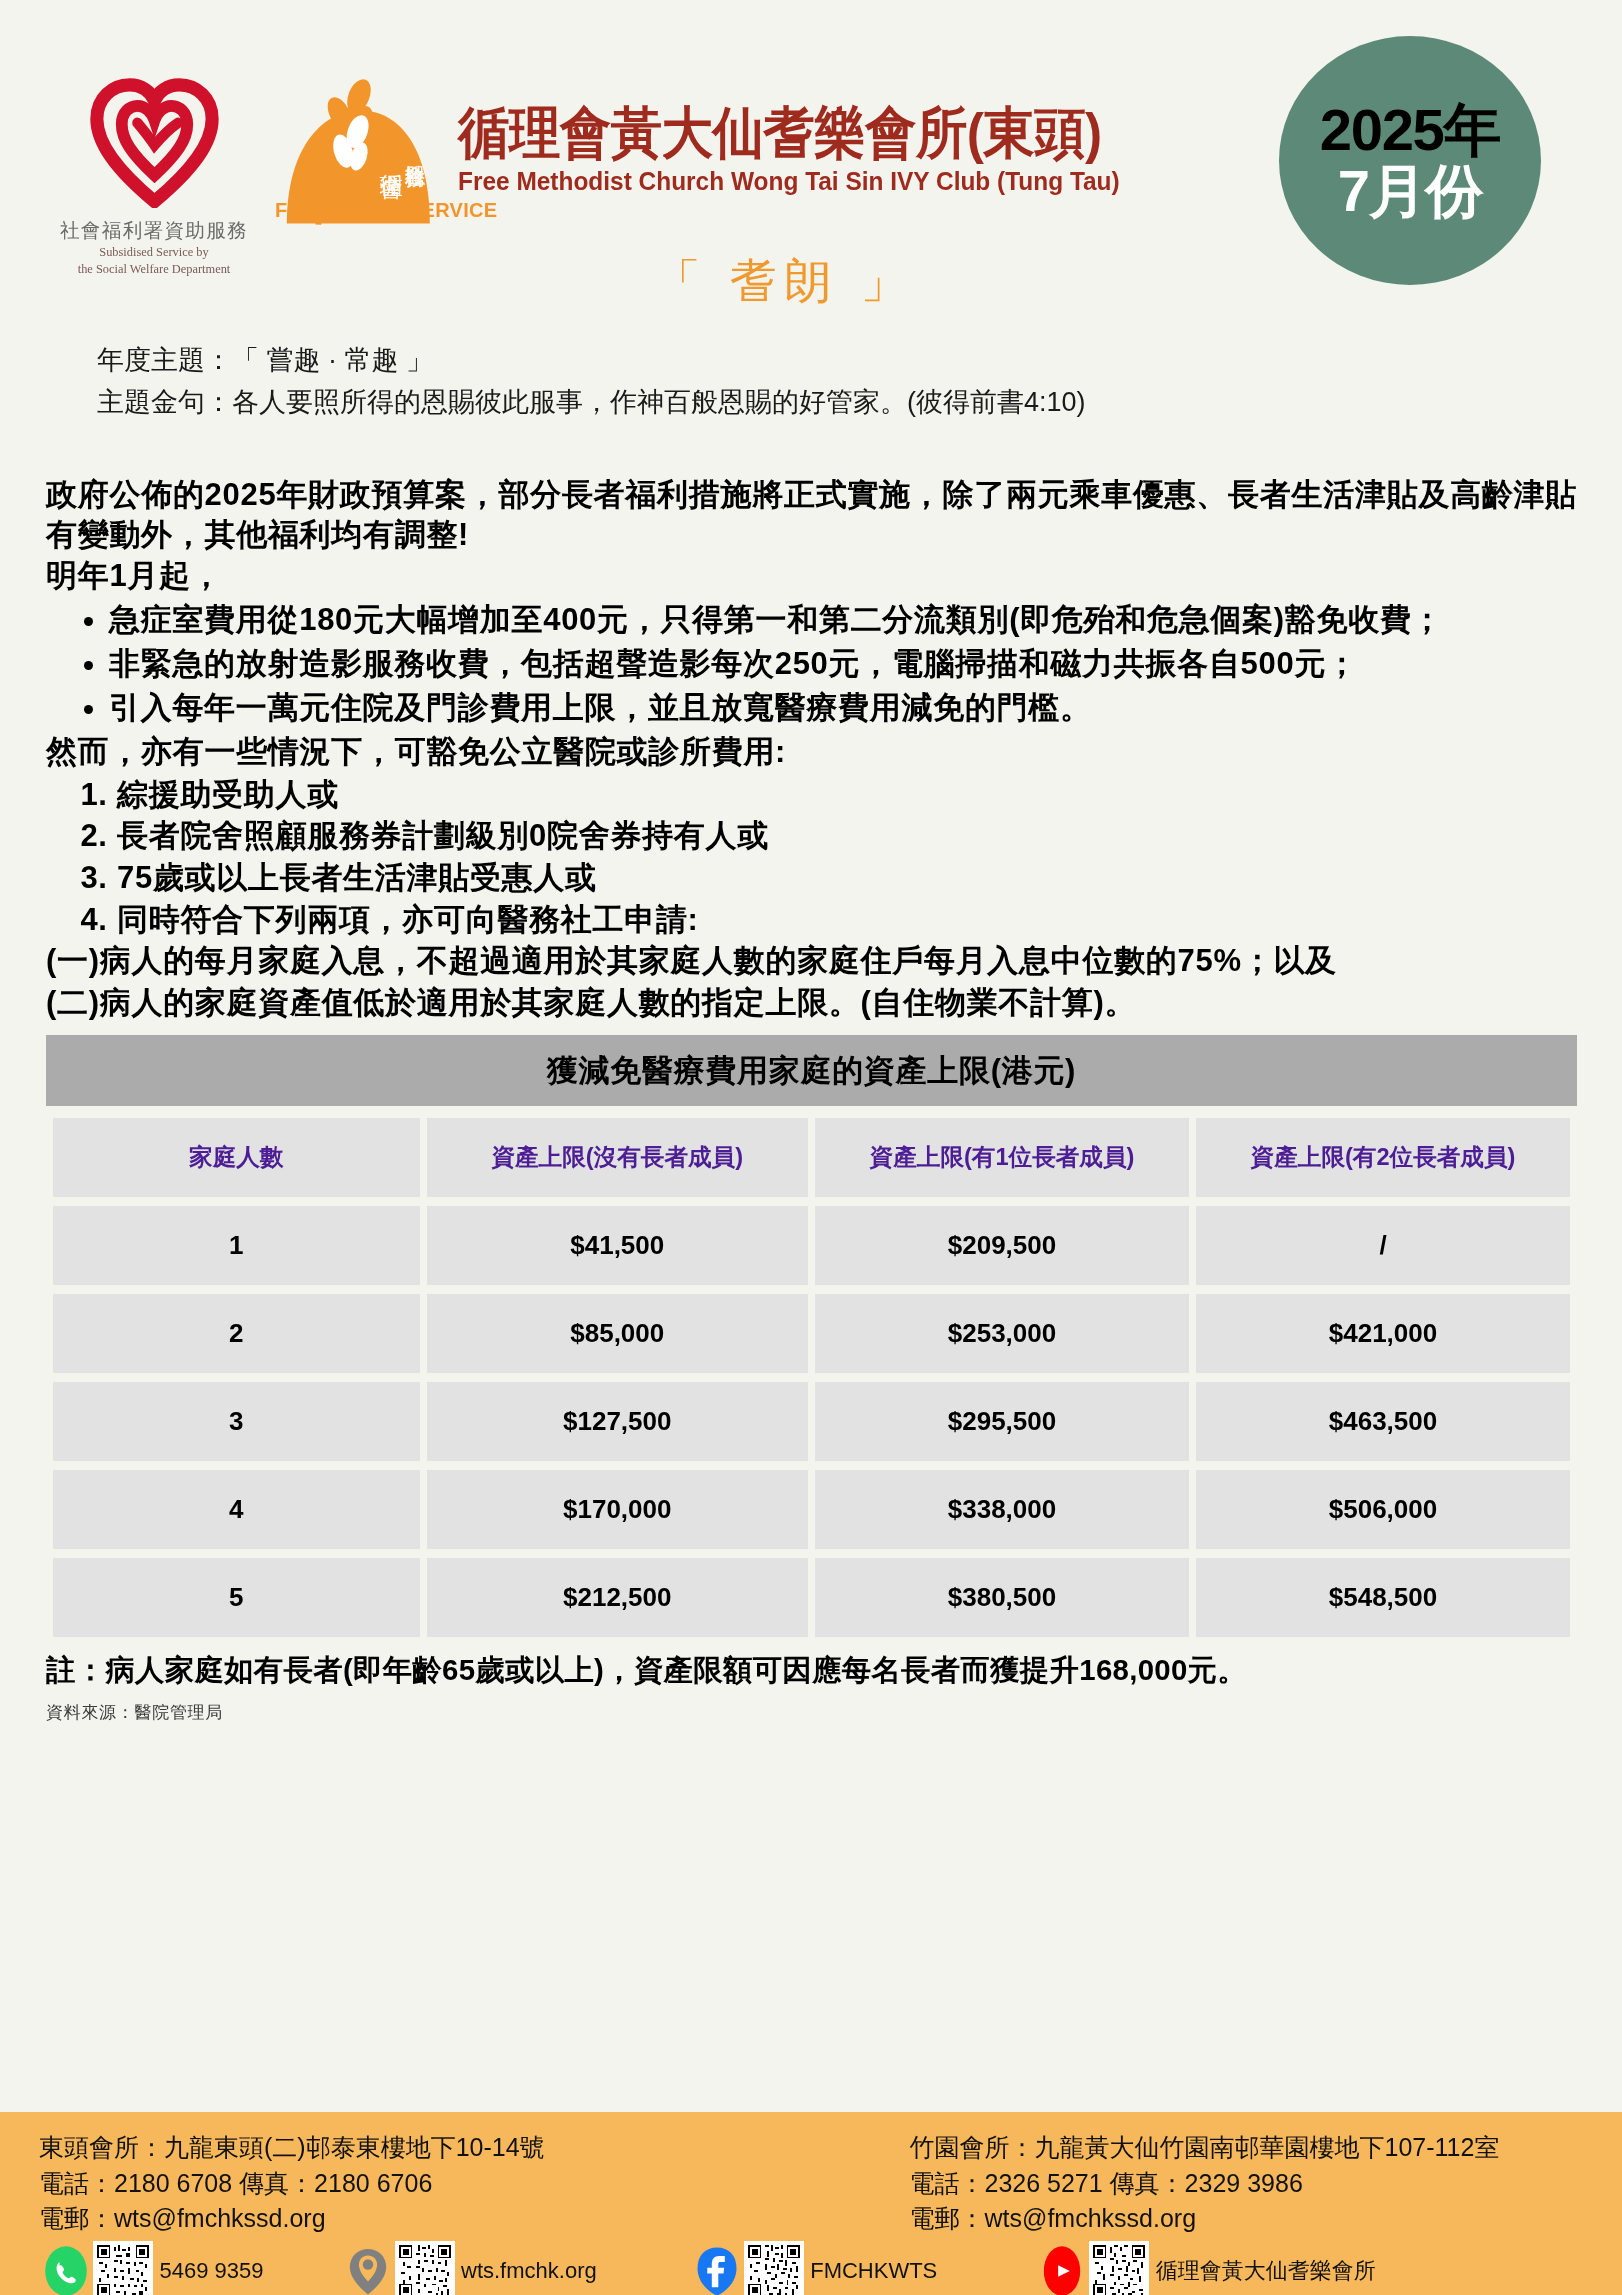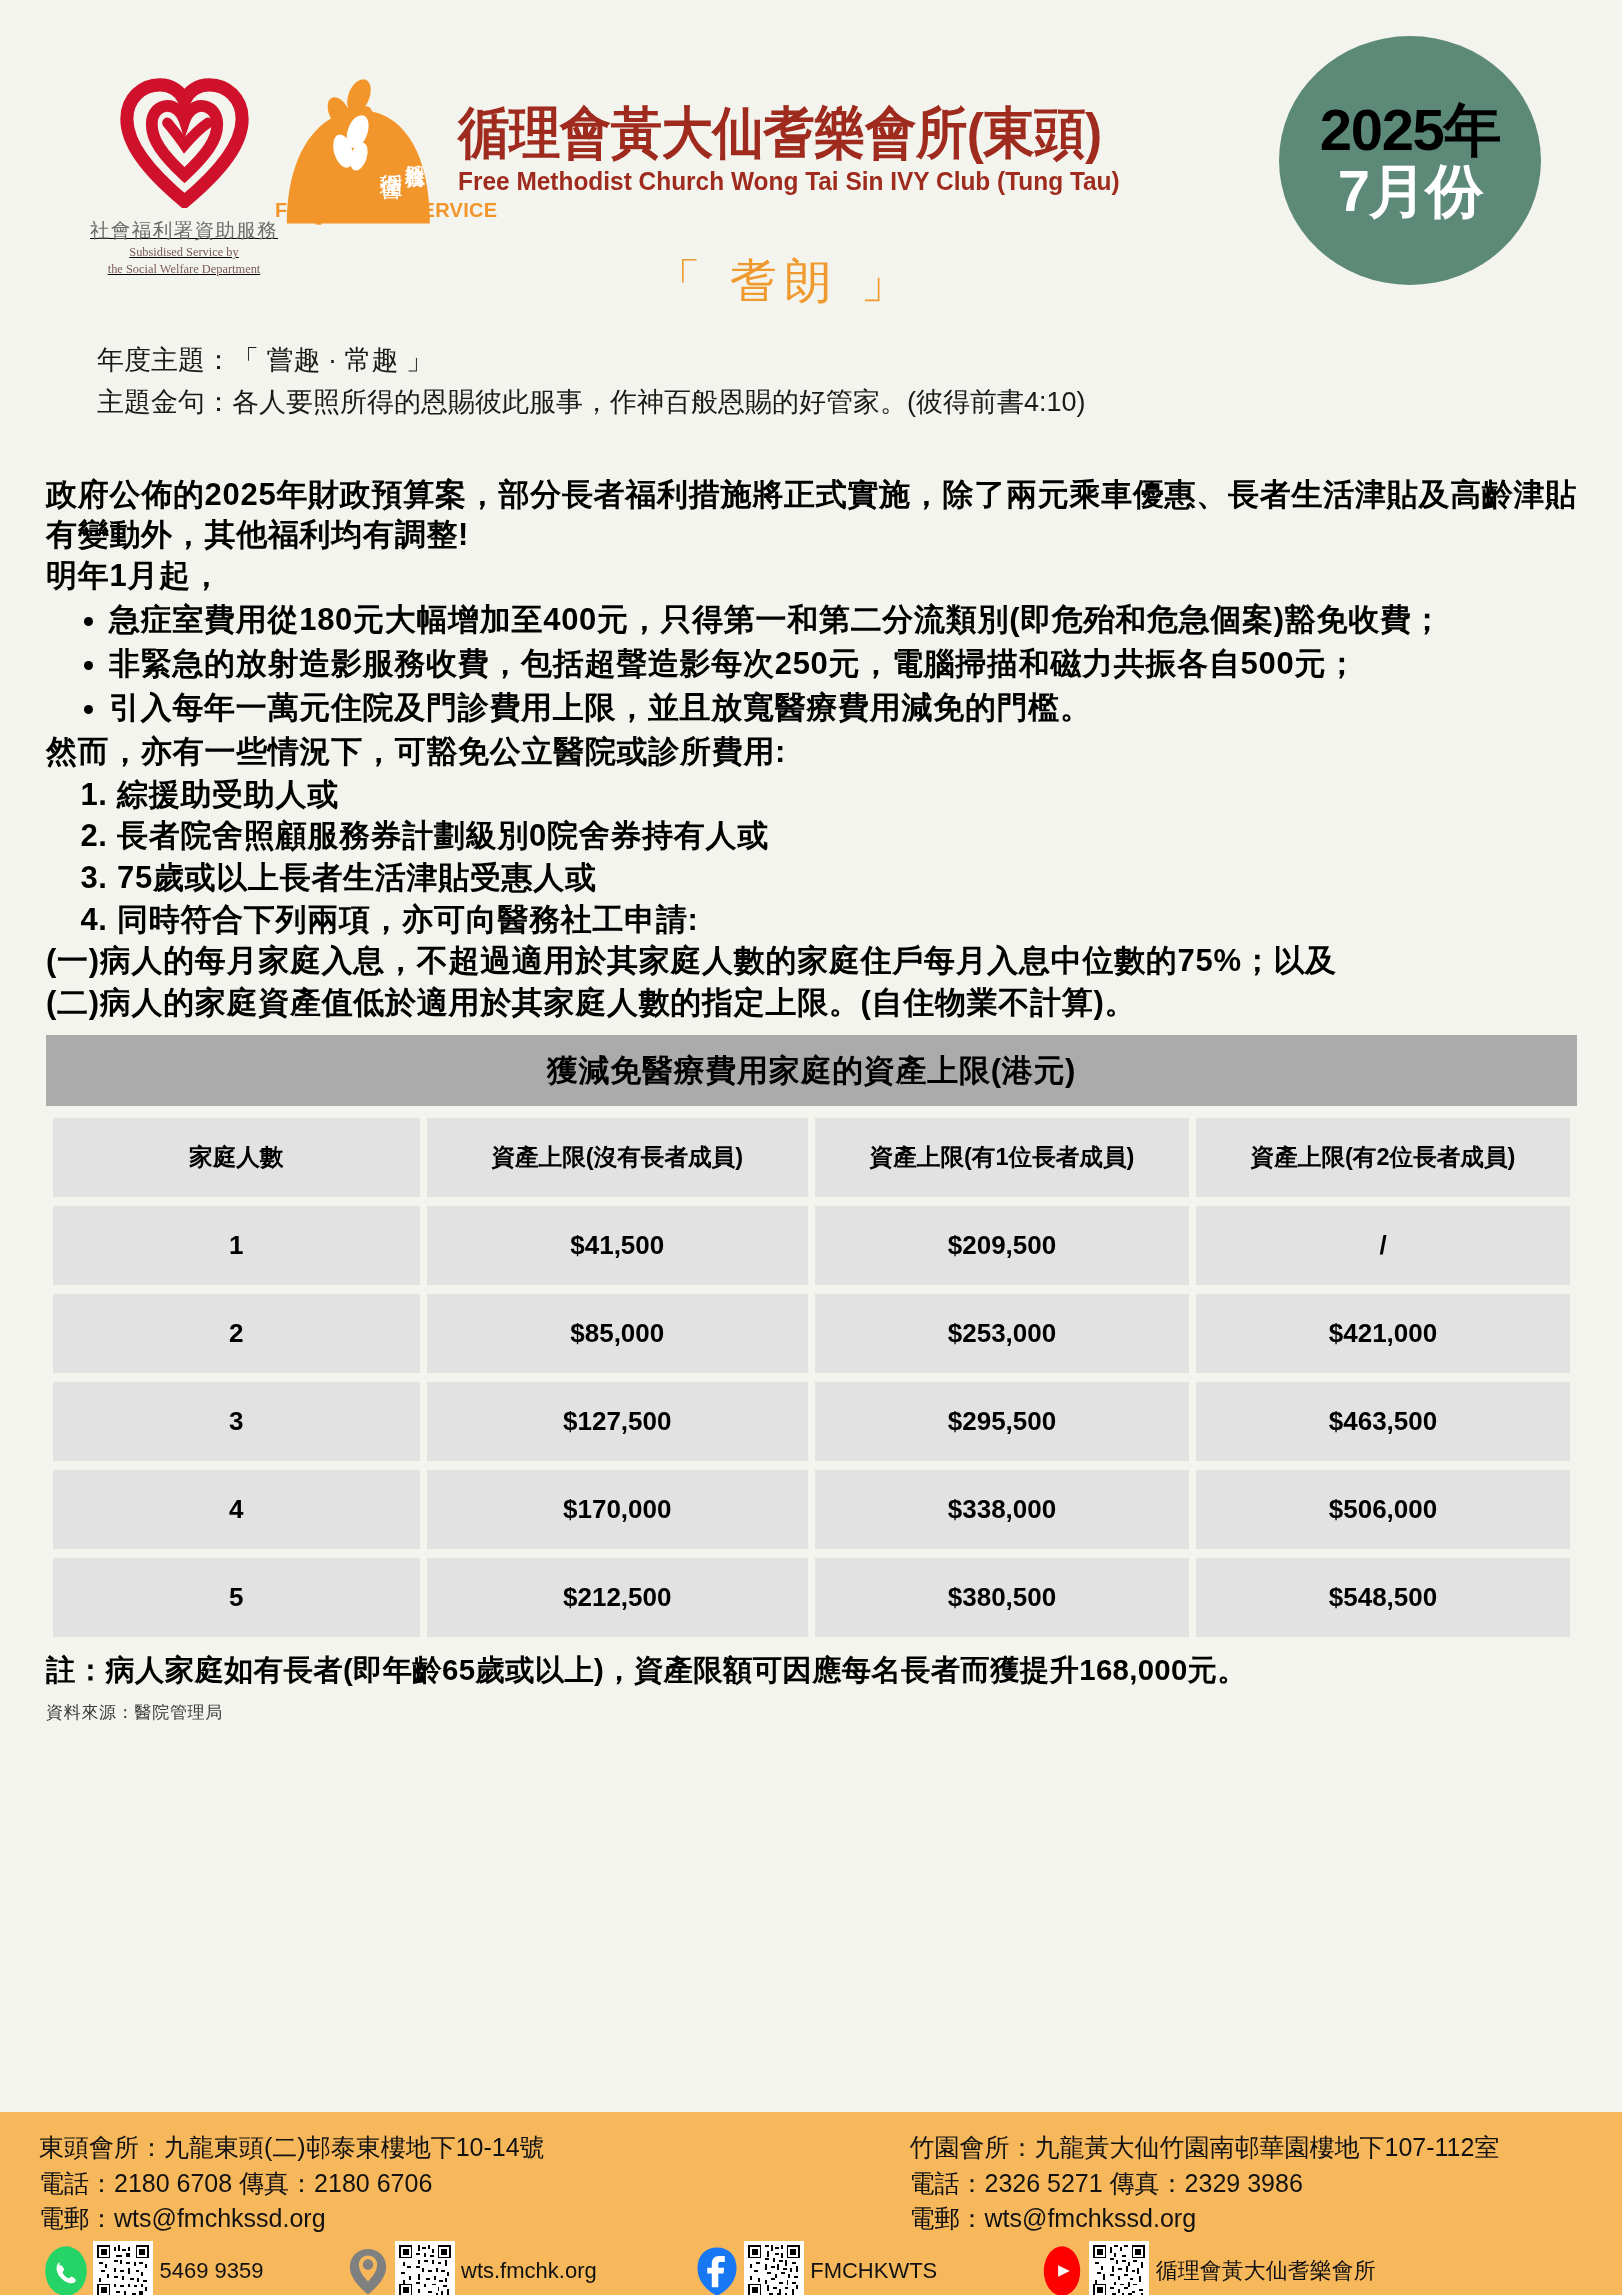--- a/index.html
+++ b/index.html
@@ -7,21 +7,21 @@
     width:1623px;height:2295px;
     background:#f4f4ee;
     font-family:"Liberation Sans","DejaVu Sans",sans-serif;
     overflow:hidden;
     position:relative;
   }
   .page{position:relative;width:1623px;height:2295px;background:#f4f4ee;}
 
   
   .header{position:relative;height:458px;}
-  .swd-logo{position:absolute;left:89px;top:77px;width:190px;text-align:center;text-decoration:underline;}
+  .swd-logo{position:absolute;left:59px;top:77px;width:190px;text-align:center;}
   .swd-heart{width:131px;height:131px;margin:0 auto;position:relative;}
   .swd-cn{font-family:"Liberation Sans",sans-serif;font-size:19.6px;color:#6b6b6b;letter-spacing:1.3px;margin-top:9.2px;white-space:nowrap;}
   .swd-en{font-family:"Liberation Serif","DejaVu Serif",serif;font-size:12.4px;color:#7a5a5a;line-height:1.35;margin-top:0;text-align:center;}
 
   .fmc-logo{position:absolute;left:275px;top:79px;width:177px;}
   .fmc-dome{position:relative;width:164px;height:124px;}
 
   .org-title{position:absolute;left:458px;top:105px;}
   .org-cn{font-size:56px;font-weight:bold;color:#9e2b1e;letter-spacing:-0.7px;line-height:1;white-space:nowrap;
           font-family:"Liberation Sans",sans-serif;transform:scaleX(0.92);transform-origin:left center;}
@@ -54,21 +54,21 @@
   ul.bullets li{font-size:31px;font-weight:bold;line-height:1.3;margin-bottom:3.9px;letter-spacing:0.7px;text-align:justify;}
   ol.numlist{margin:1.3px 0 0 0;padding-left:71px;list-style:decimal;}
   ol.numlist li{font-size:31px;font-weight:bold;line-height:1.34;letter-spacing:0.7px;}
   .p-cond{font-size:31px;font-weight:bold;line-height:1.3;letter-spacing:0.7px;text-align:justify;margin-top:1.3px;}
 
   
   .tbl-wrap{margin:11.8px 0 0 0;}
   .tbl-title{background:#ababab;height:71px;display:flex;align-items:center;justify-content:center;}
   .tbl-title span{font-size:31px;font-weight:bold;color:#000;letter-spacing:0.7px;}
   table.asset{width:100%;border-collapse:separate;border-spacing:7.9px 9.2px;margin-top:2.6px;}
-  table.asset th{background:#e2e2e2;height:77px;font-size:23.6px;font-weight:bold;color:#000000;text-align:center;letter-spacing:0px;}
+  table.asset th{background:#e2e2e2;height:77px;font-size:23.6px;font-weight:bold;color:#4c1d95;text-align:center;letter-spacing:0px;}
   table.asset td{background:#e2e2e2;height:77px;font-size:26px;font-weight:bold;color:#000;text-align:center;}
   table.asset col.c1{width:24.5%;}
   table.asset col.c2{width:25.5%;}
   table.asset col.c3{width:25%;}
   table.asset col.c4{width:25%;}
   .note{font-size:29.4px;font-weight:bold;letter-spacing:0.3px;margin-top:6.5px;line-height:1.25;}
   .src{font-size:17px;color:#3a3a3a;margin-top:11.8px;letter-spacing:0.7px;}
 
   
   .footer{position:absolute;left:0;bottom:0;width:1623px;height:183px;background:#f7b85c;}

